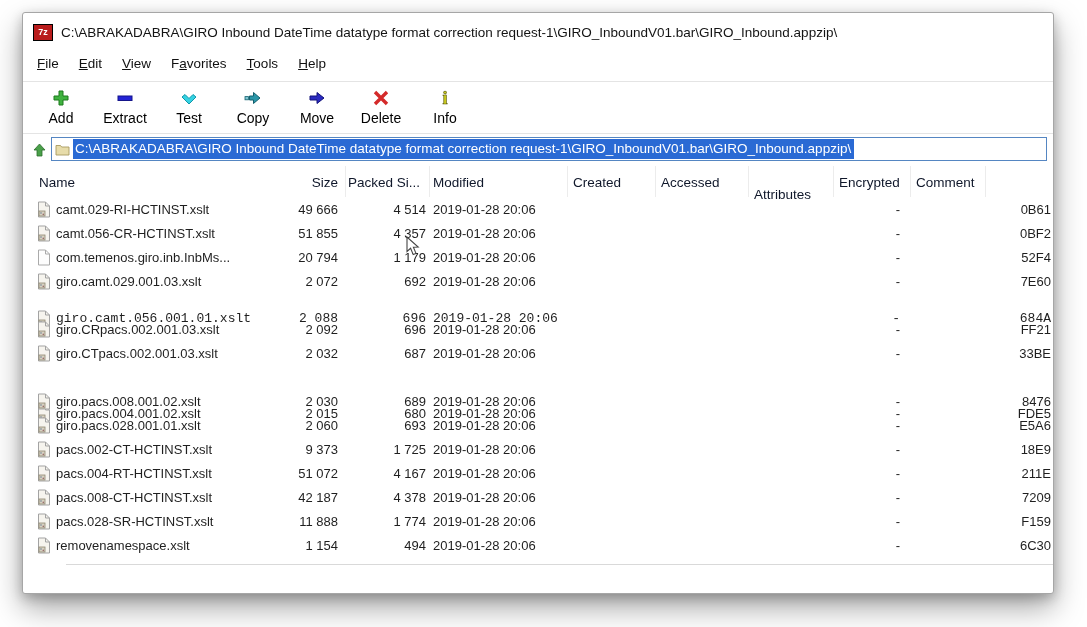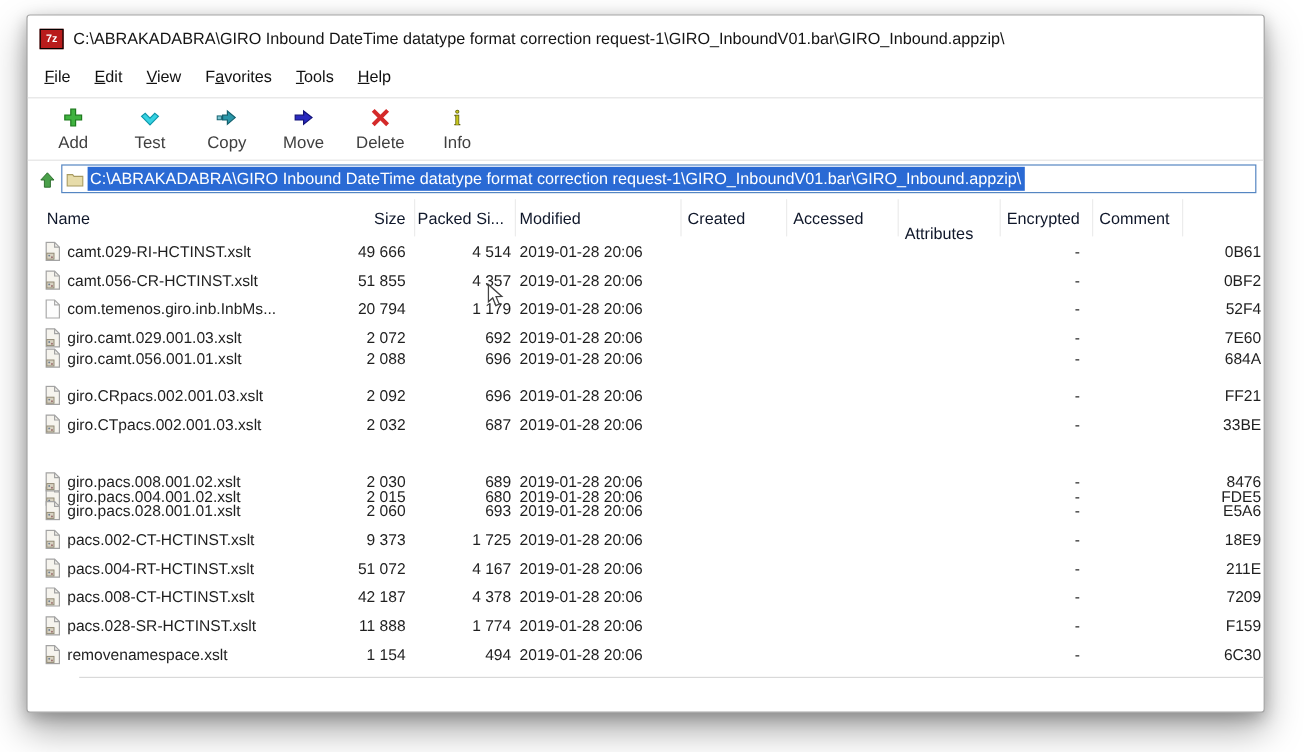--- a/index.html
+++ b/index.html
@@ -21,21 +21,21 @@
   
   .menubar{position:absolute;left:4px;top:38px;height:28px;display:flex;font-size:13.5px;color:#111;}
   .menu-item{padding:5px 10px;cursor:default;}
   .menu-item u{text-decoration:underline;}
   .sep-menu{position:absolute;left:0;right:0;top:68px;height:1px;background:#e4e4e4;}
   .sep-toolbar{position:absolute;left:0;right:0;top:120px;height:1px;background:#e4e4e4;}
   
   .toolbar{position:absolute;left:6px;top:72px;height:48px;display:flex;align-items:flex-start;}
   .tbtn{min-width:50px;padding:2px 7px;display:flex;flex-direction:column;align-items:center;gap:1px;}
   .tbtn .ticon{height:22px;display:flex;align-items:center;justify-content:center;}
-  .tbtn .tlabel{font-size:14px;color:#404040;}
+  .tbtn .tlabel{font-size:14px;color:#000000;}
   
   .up-btn{position:absolute;left:8px;top:128px;width:17px;height:17px;display:flex;align-items:center;justify-content:center;}
   .address-input{
     position:absolute;left:28px;top:124px;width:996px;height:24px;box-sizing:border-box;
     border:1px solid #5586c2;background:#fff;display:flex;align-items:center;padding:0 3px;gap:3px;
   }
   .address-text{
     background:#2a6ad4;color:#fff;font-size:13.5px;white-space:nowrap;padding:2px 3px 3px 2px;overflow:hidden;
   }
   
@@ -89,20 +89,28 @@
   <div class="sep-menu"></div>
 
   <div class="toolbar">
     <div class="tbtn">
       <span class="ticon">
         <svg width="20" height="20" viewBox="0 0 20 20">
             <path d="M8 3 h4 v5 h5 v4 h-5 v5 h-4 v-5 H3 V8 h5 z" fill="#3fb23f" stroke="#1d7a1d" stroke-width="1"></path>
           </svg>
       </span>
       <span class="tlabel">Add</span>
+    </div>
+    <div class="tbtn">
+      <span class="ticon">
+        <svg width="20" height="20" viewBox="0 0 20 20">
+            <rect x="3" y="8" width="14" height="4.5" fill="#2323d6" stroke="#15158a" stroke-width="1"></rect>
+          </svg>
+      </span>
+      <span class="tlabel">Extract</span>
     </div>
     <div class="tbtn">
       <span class="ticon">
         <svg width="20" height="20" viewBox="0 0 20 20">
             <path d="M3 6 L10 13 L17 6 L14 3.5 L10 7.5 L6 3.5 Z" fill="#35d2e2" stroke="#0f97aa" stroke-width="1" transform="translate(0,3)"></path>
           </svg>
       </span>
       <span class="tlabel">Test</span>
     </div>
     <div class="tbtn">
@@ -236,21 +244,21 @@
         <span class="c-name">giro.camt.029.001.03.xslt</span>
         <span class="c-size">2 072</span>
         <span class="c-packed">692</span>
         <span class="c-modified">2019-01-28 20:06</span>
         <span class="c-created"></span>
         <span class="c-accessed"></span>
         <span class="c-attributes"></span>
         <span class="c-encrypted">-</span>
         <span class="c-crc">7E60</span>
       </div>
-      <div class="row" style="top: 89px;">
+      <div class="row" style="top: 109px; font-family: Liberation Mono, monospace;">
         <span class="c-icon"><svg width="14" height="17" viewBox="0 0 14 17">
             <path d="M1.5 1 h7 l4 4 v11 h-11 z" fill="#f6f4ee" stroke="#a3a3a3" stroke-width="1"></path>
             <path d="M8.5 1 v4 h4" fill="none" stroke="#a3a3a3" stroke-width="1"></path>
             <rect x="2" y="10" width="6" height="5" fill="#d8d2c2" stroke="#8f8872" stroke-width="0.8"></rect>
             <circle cx="4" cy="12" r="0.8" fill="#6d7f92"></circle>
             <circle cx="6.3" cy="13.4" r="0.8" fill="#9a6d6d"></circle>
           </svg></span>
         <span class="c-name">giro.camt.056.001.01.xslt</span>
         <span class="c-size">2 088</span>
         <span class="c-packed">696</span>

